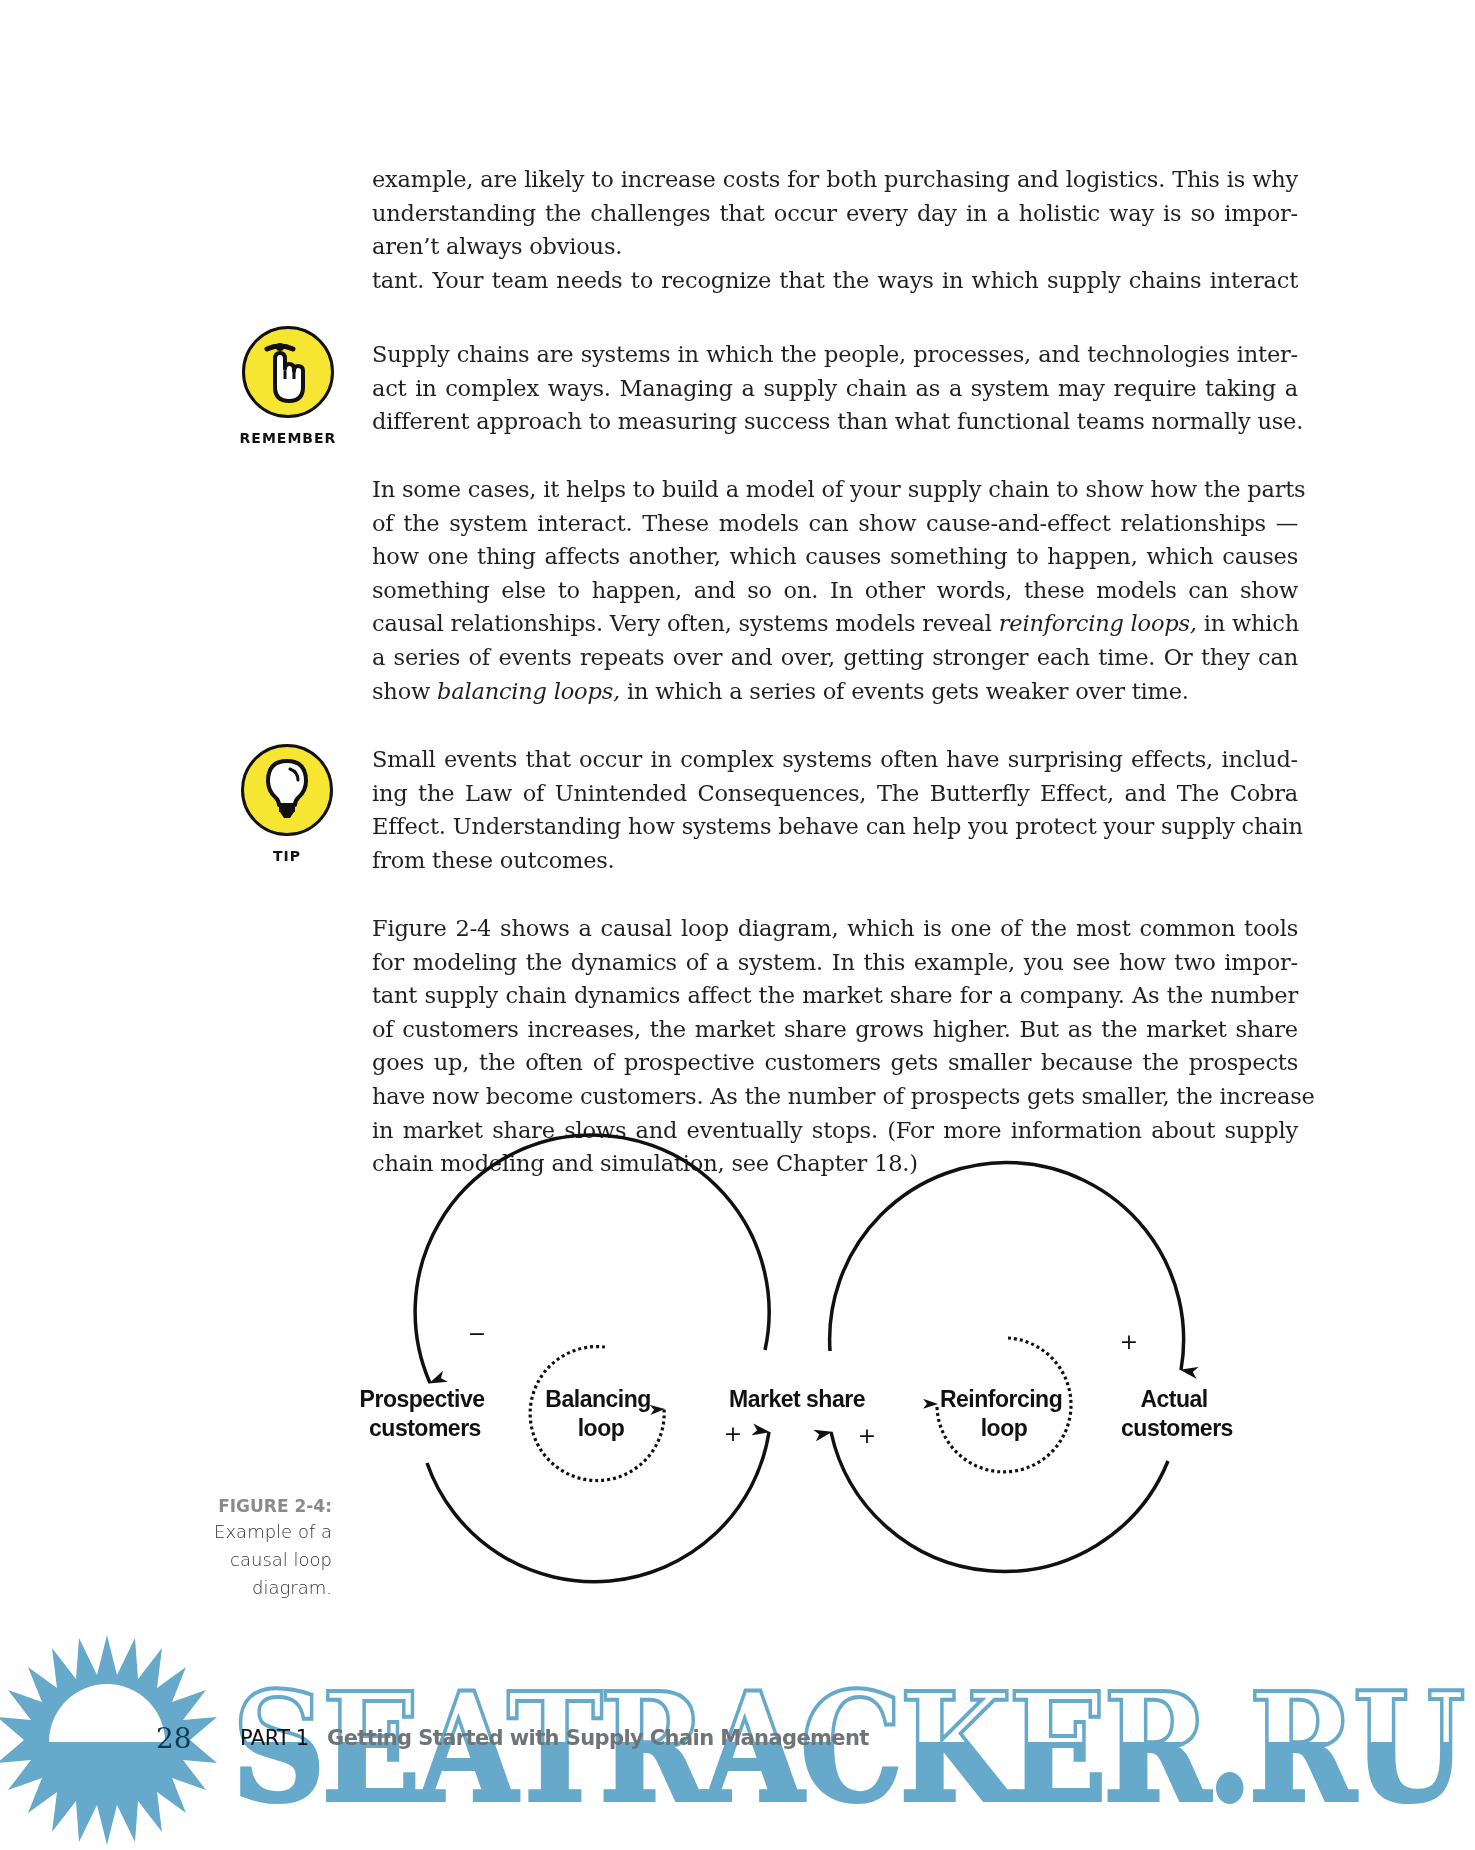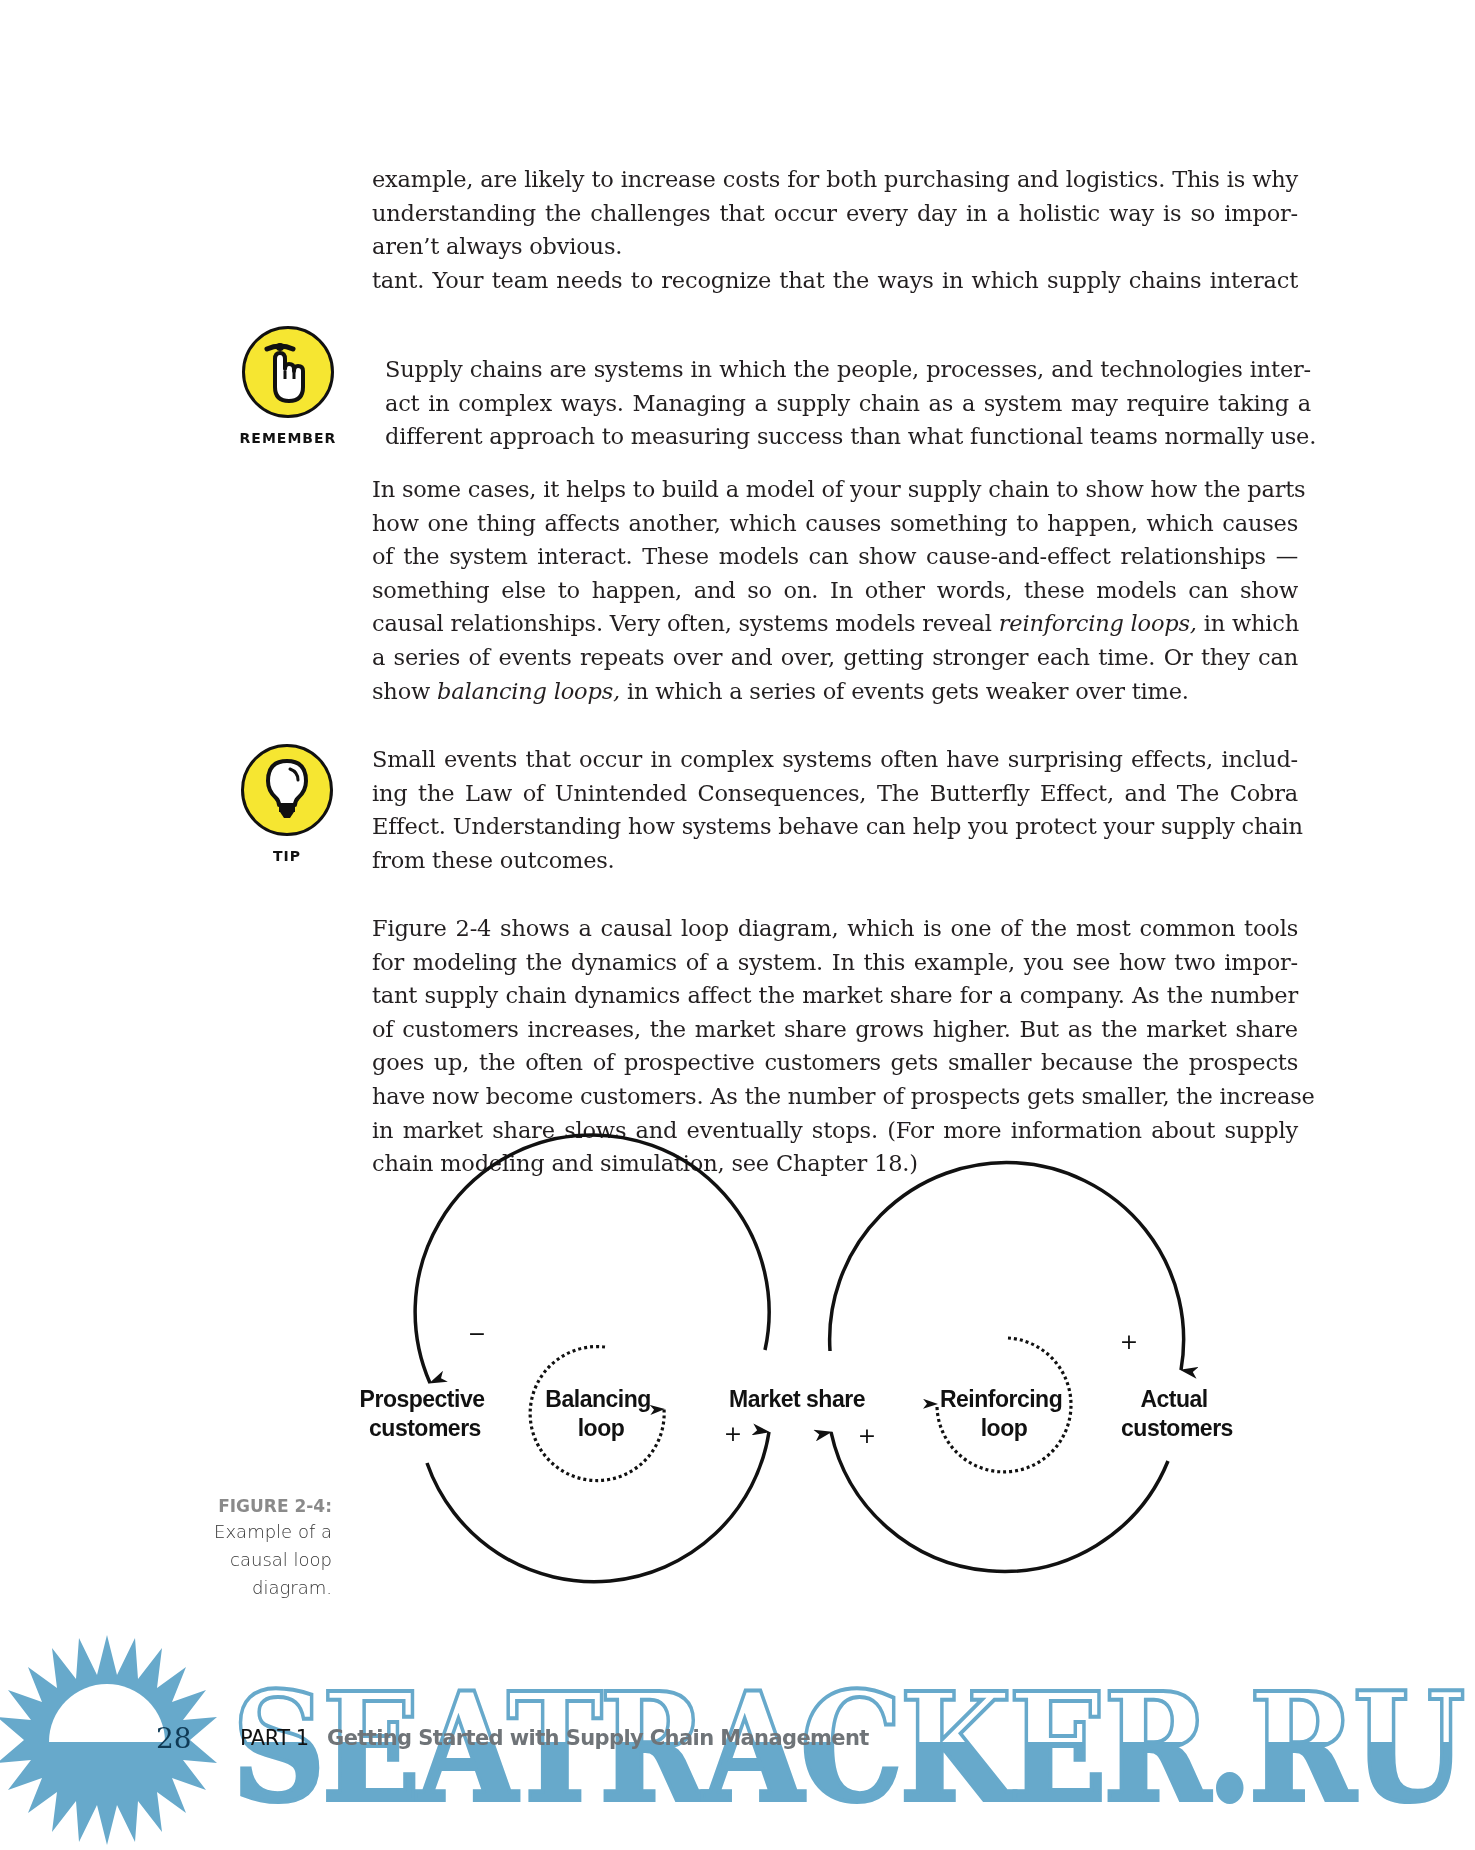--- a/index.html
+++ b/index.html
@@ -75,30 +75,30 @@
     <svg width="86" height="86" viewBox="0 0 86 86">
       <path d="M30 30 L30 58 Q30 72 44 72 Q58 72 58 58 L58 42 Q58 37 53 37 Q49 37 49 42 L49 40 Q49 35 44 35 Q40 35 40 40 L40 30 Q40 24 35 24 Q30 24 30 30 Z" fill="#ffffff" stroke="#111" stroke-width="4" stroke-linejoin="round"></path>
       <path d="M40 42 L40 50 M49 42 L49 50" stroke="#111" stroke-width="3" fill="none"></path>
       <path d="M22 20 Q35 14 48 20" stroke="#111" stroke-width="5" fill="none" stroke-linecap="round"></path>
       <circle cx="35" cy="18" r="4" fill="#111"></circle>
     </svg>
   </div>
   <div class="icon-label">REMEMBER</div>
 </div>
 
-<div class="para" style="top:353px;margin-left:13px;">
+<div class="para" style="top:338px;">
   <span class="line">Supply chains are systems in which the people, processes, and technologies inter-</span>
   <span class="line">act in complex ways. Managing a supply chain as a system may require taking a</span>
   <span class="line">different approach to measuring success than what functional teams normally use.</span>
 </div>
 
 <div class="para" style="top:473px;">
   <span class="line">In some cases, it helps to build a model of your supply chain to show how the parts</span>
+  <span class="line">of the system interact. These models can show cause-and-effect relationships —</span>
   <span class="line">how one thing affects another, which causes something to happen, which causes</span>
-  <span class="line">of the system interact. These models can show cause-and-effect relationships —</span>
   <span class="line">something else to happen, and so on. In other words, these models can show</span>
   <span class="line"><span>causal relationships. Very often, systems models reveal </span><em>reinforcing loops,</em><span> in which</span></span>
   <span class="line">a series of events repeats over and over, getting stronger each time. Or they can</span>
   <span class="line last"><span>show </span><em>balancing loops,</em><span> in which a series of events gets weaker over time.</span></span>
 </div>
 
 <div class="icon-block" style="left:232px; top:744px;">
   <div class="icon-circle">
     <svg width="86" height="86" viewBox="0 0 86 86">
       <path d="M43 14 Q62 14 62 34 Q62 44 54 51 Q51 54 51 58 L35 58 Q35 54 32 51 Q24 44 24 34 Q24 14 43 14 Z" fill="#ffffff" stroke="#111" stroke-width="4" stroke-linejoin="round"></path>

